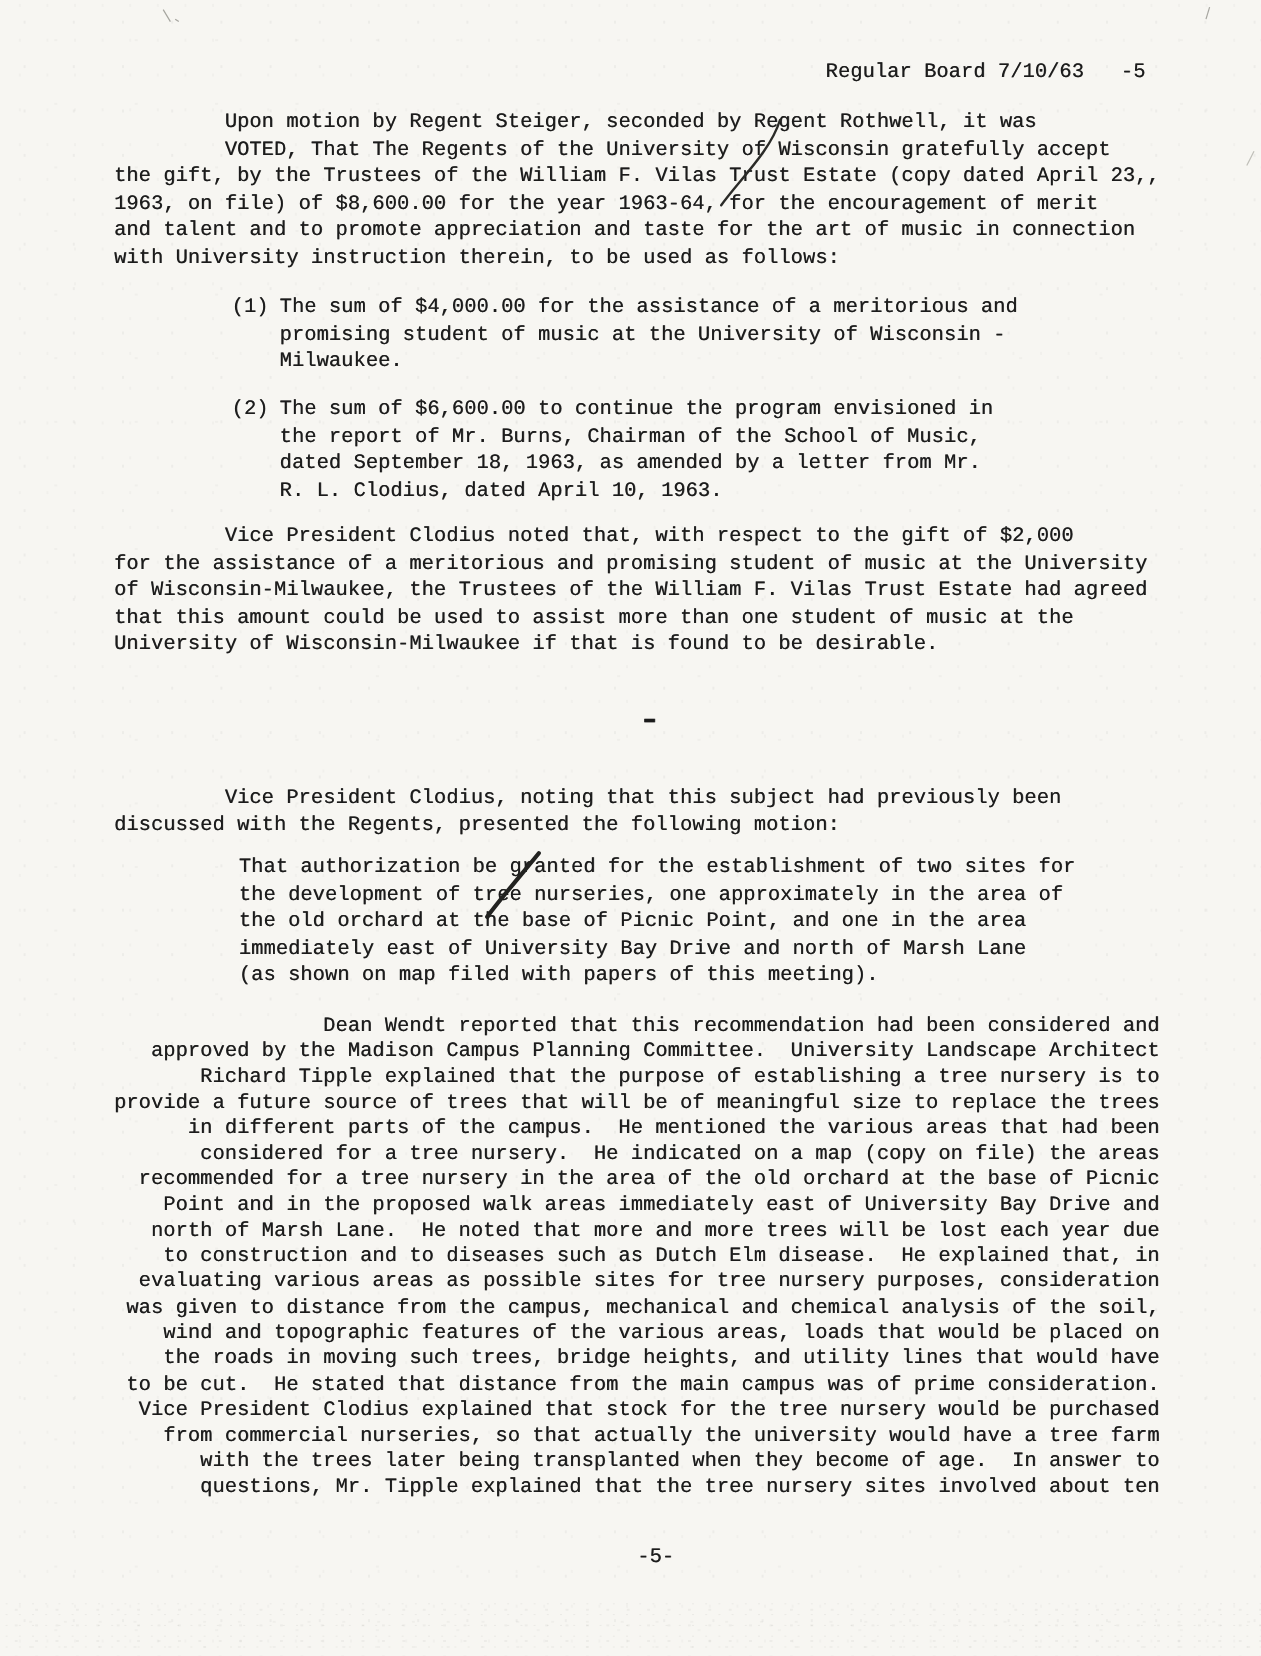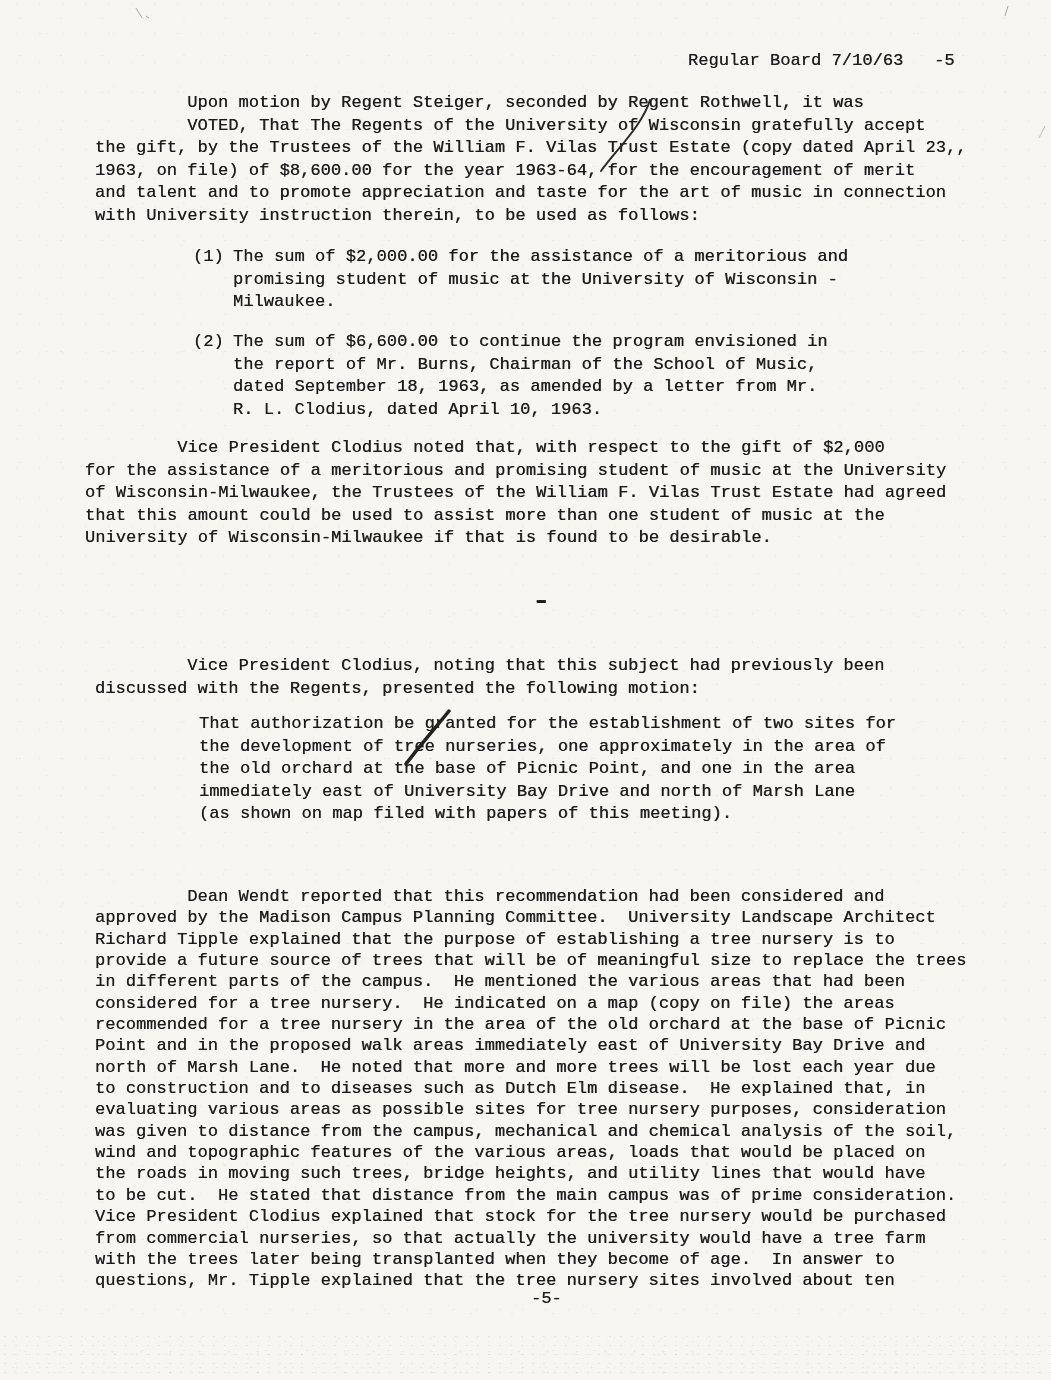--- a/index.html
+++ b/index.html
@@ -29,29 +29,29 @@
     color: #1b1b1b;
     text-shadow: 0.35px 0 0 rgba(25,25,25,0.75);
     letter-spacing: 0.05px;
   }
   #header-line   { left: 688px; top: 50px; }
   #paragraph-1   { left: 95px;  top: 92px; }
   .list-item     { display: flex; }
   #list-item-1   { left: 193px; top: 246px; }
   #list-item-2   { left: 193px; top: 331px; }
   .list-marker   { width: 40px; flex: 0 0 40px; }
-  #paragraph-2   { left: 85px;  top: 437px; }
+  #paragraph-2   { left: 95px;  top: 437px; }
   #section-separator {
     left: 534px; top: 590px;
     font-weight: bold; font-size: 24px; line-height: 24px;
     transform: scaleX(1.3);
   }
   #paragraph-3   { left: 95px;  top: 655px; }
   #motion-block  { left: 199px; top: 713px; }
-  #paragraph-4   { left: 95px;  top: 886px; line-height: 21.35px; }
+  #paragraph-4   { left: 95px;  top: 845px; line-height: 21.35px; text-align: right; }
   #page-number   { left: 531px; top: 1288px; }
   #pen-annotation-layer {
     position: absolute; left: 0; top: 0;
     pointer-events: none;
   }
   #bottom-scan-band {
     position: absolute; left: 0; bottom: 0;
     width: 1051px; height: 48px;
     background-image:
       radial-gradient(rgba(70,70,62,0.14) 1px, transparent 1px),
@@ -69,21 +69,21 @@
 
 <div class="txt" id="paragraph-1">         Upon motion by Regent Steiger, seconded by Regent Rothwell, it was
          VOTED, That The Regents of the University of Wisconsin gratefully accept
 the gift, by the Trustees of the William F. Vilas Trust Estate (copy dated April 23,,
 1963, on file) of $8,600.00 for the year 1963-64, for the encouragement of merit
 and talent and to promote appreciation and taste for the art of music in connection
 with University instruction therein, to be used as follows:</div>
 
 <div class="txt list-item" id="list-item-1">
   <span class="list-marker">(1)</span>
-  <span>The sum of $2,000.00 for the assistance of a meritorious and
+  <span>The sum of $4,000.00 for the assistance of a meritorious and
 promising student of music at the University of Wisconsin -
 Milwaukee.</span>
 </div>
 
 <div class="txt list-item" id="list-item-2">
   <span class="list-marker">(2)</span>
   <span>The sum of $6,600.00 to continue the program envisioned in
 the report of Mr. Burns, Chairman of the School of Music,
 dated September 18, 1963, as amended by a letter from Mr.
 R. L. Clodius, dated April 10, 1963.</span>

